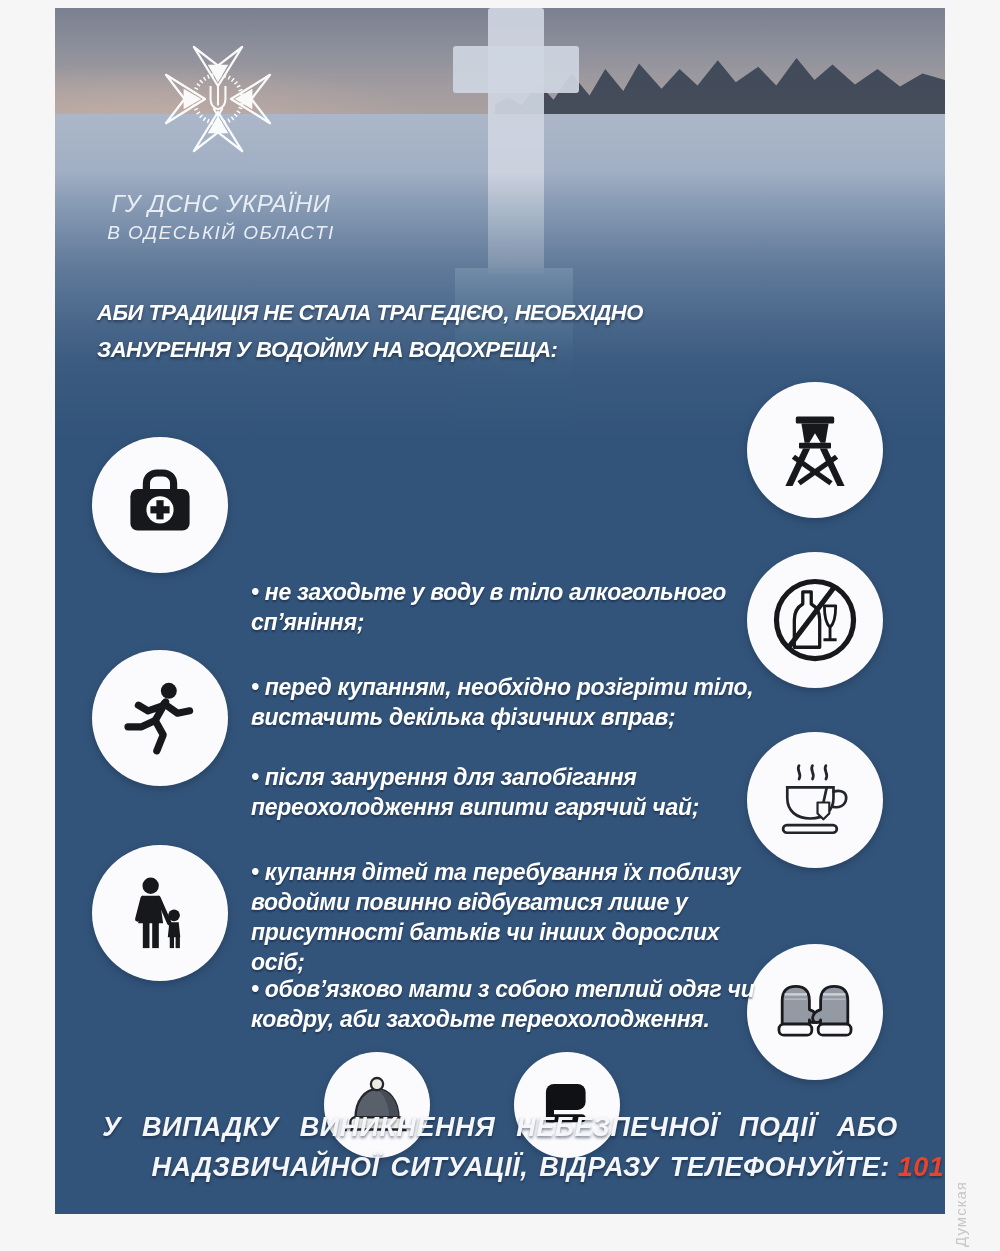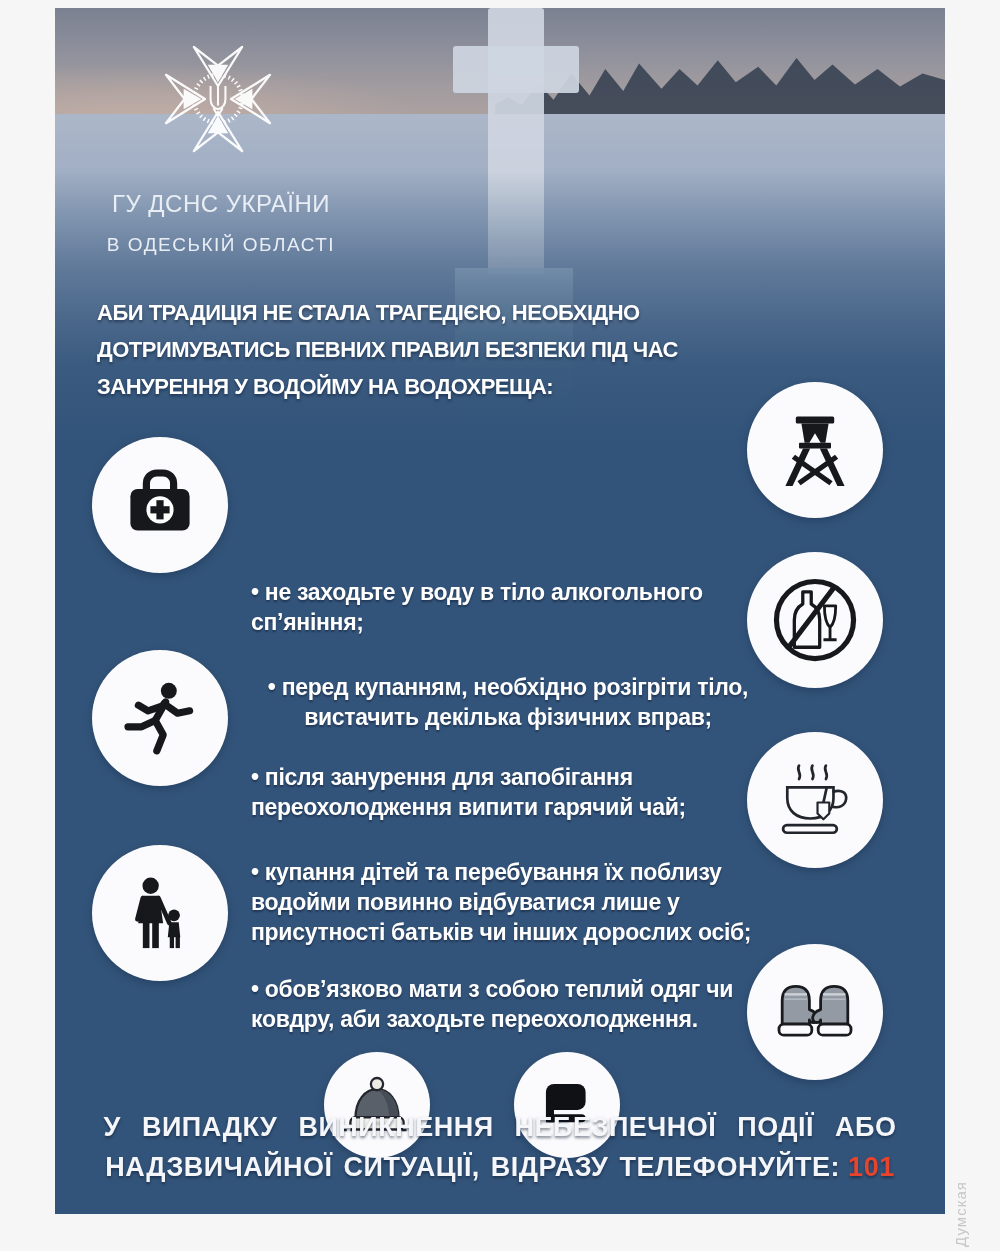--- a/index.html
+++ b/index.html
@@ -3,21 +3,21 @@
 <meta charset="utf-8">
 <style>
   html,body{margin:0;padding:0;}
   body{
     width:1000px;height:1251px;position:relative;overflow:hidden;
     background:#f6f6f6;
     font-family:"Liberation Sans","DejaVu Sans",sans-serif;
   }
   .poster{
     position:absolute;left:55px;top:8px;width:890px;height:1206px;
-    background:#33547a;overflow:hidden;
+    background:#33547a;overflow:hidden;font-style:italic;
   }
   
   .photo{position:absolute;left:0;top:0;width:890px;height:430px;overflow:hidden;}
   .sky{position:absolute;left:0;top:0;right:0;height:112px;
     background:linear-gradient(180deg,#8d8e99 0%,#a7a3a7 40%,#bfb1ab 72%,#ccb8ac 100%);}
   .sky-glow{position:absolute;left:-50px;top:55px;width:430px;height:70px;
     background:radial-gradient(ellipse at 30% 85%, rgba(238,203,180,.85), rgba(238,203,180,0) 70%);}
   .trees{position:absolute;left:440px;top:28px;width:450px;height:88px;}
   .snow{position:absolute;left:0;top:106px;right:0;bottom:0;
     background:linear-gradient(180deg,#ccd3e0 0%,#b6c3d6 28%,#a0b2ca 58%,#8aa0bd 100%);}
@@ -28,40 +28,40 @@
   .pedestal{position:absolute;left:400px;top:260px;width:118px;height:170px;
     background:linear-gradient(180deg,rgba(224,238,248,.85) 0%,rgba(193,222,232,.8) 42%,rgba(152,206,206,.7) 60%,rgba(176,206,228,.75) 100%);
     filter:blur(.6px);}
   .photo-tint{position:absolute;inset:0;background:rgba(58,84,120,.22);}
   .photo-fade{position:absolute;inset:0;
     background:linear-gradient(180deg,rgba(51,84,122,0) 38%,rgba(51,84,122,.5) 60%,rgba(51,84,122,.9) 83%,#33547a 100%);}
   
   .logo{position:absolute;left:98px;top:26px;width:130px;height:130px;opacity:.95;}
   .org{position:absolute;left:20px;top:182px;width:292px;text-align:center;color:#e9eef5;}
   .org-line1{font-size:24px;letter-spacing:.5px;font-weight:400;}
-  .org-line2{font-size:19px;letter-spacing:1.5px;margin-top:16px;font-weight:400;}
+  .org-line2{font-size:19px;letter-spacing:1.5px;margin-top:4px;font-weight:400;}
   
   .title{position:absolute;left:42px;top:286px;color:#ffffff;font-weight:bold;}
   .title div{font-size:22px;line-height:37px;letter-spacing:-.5px;white-space:nowrap;
     text-shadow:0 2px 3px rgba(8,20,42,.5);}
   
   .circle{position:absolute;background:#fbfbfd;border-radius:50%;
     box-shadow:0 3px 8px rgba(8,22,46,.28);display:flex;align-items:center;justify-content:center;}
   .c-big{width:136px;height:136px;}
   .c-small{width:106px;height:106px;}
   
   .rule{position:absolute;left:196px;width:514px;color:#ffffff;font-weight:bold;
     font-size:23px;line-height:30px;letter-spacing:-.3px;
     text-shadow:0 2px 2px rgba(8,18,40,.45);}
   
   .footer-line{position:absolute;left:0;width:890px;text-align:center;color:#f4f6f9;
     font-weight:bold;font-size:27px;letter-spacing:.5px;
     text-shadow:0 2px 3px rgba(8,20,42,.5);white-space:nowrap;}
   .footer-1{top:1104px;word-spacing:13px;}
-  .footer-2{top:1144px;word-spacing:3px;}
+  .footer-2{top:1144px;word-spacing:3px;margin-left:48px;}
   .phone{color:#e8432c;padding-left:8px;}
   
   .watermark{position:absolute;left:952px;top:1247px;transform:rotate(-90deg);
     transform-origin:0 0;font-size:15px;color:#c6c6c6;letter-spacing:1px;white-space:nowrap;}
 </style>
 </head>
 <body>
 
 <div class="poster">
 
@@ -95,21 +95,20 @@
     <circle cx="70" cy="70" r="26" fill="none" stroke="#ffffff" stroke-width="4.5" stroke-dasharray="1.6,3"></circle>
     <path d="M62,56 v14 q0,9 8,11 q8,-2 8,-11 v-14 M70,56 v21 M65,80 l5,8 l5,-8" fill="none" stroke="#ffffff" stroke-width="2.2" stroke-linejoin="round"></path>
   </svg>
   <div class="org">
     <div class="org-line1">ГУ ДСНС УКРАЇНИ</div>
     <div class="org-line2">В ОДЕСЬКІЙ ОБЛАСТІ</div>
   </div>
 
   <div class="title">
     <div>АБИ ТРАДИЦІЯ НЕ СТАЛА ТРАГЕДІЄЮ, НЕОБХІДНО</div>
-    <div>ДОТРИМУВАТИСЬ ПЕВНИХ ПРАВИЛ БЕЗПЕКИ ПІД ЧАС</div>
     <div>ЗАНУРЕННЯ У ВОДОЙМУ НА ВОДОХРЕЩА:</div>
   </div>
 
   <div class="circle c-big" style="left:37px;top:429px;">
     <svg width="80" height="80" viewBox="0 0 100 100">
       <path d="M33,32 v-9 c0,-8 6,-13 13,-13 h8 c7,0 13,5 13,13 v9" fill="none" stroke="#16181c" stroke-width="9"></path>
       <rect x="13" y="30" width="74" height="52" rx="9" fill="#16181c"></rect>
       <circle cx="50" cy="56" r="17" fill="#ffffff"></circle>
       <rect x="45.5" y="44" width="9" height="24" fill="#16181c"></rect>
       <rect x="38" y="51.5" width="24" height="9" fill="#16181c"></rect>
@@ -193,21 +192,21 @@
       <g transform="translate(110,0) scale(-1,1)">
         <path d="M14,57 L14,26 Q14,8 31,8 Q48,8 48,26 L48,37 Q57,40 58,47 Q58,54 51,53 Q48,52 48,50 L48,57 Z" fill="#939aa4" stroke="#191b1f" stroke-width="3.5" stroke-linejoin="round"></path>
         <path d="M17,18 H45" stroke="#ced2d8" stroke-width="3"></path>
         <path d="M17,24 H45" stroke="#b3b9c1" stroke-width="2"></path>
         <rect x="10" y="55" width="41" height="14" rx="6" fill="#fbfbfd" stroke="#191b1f" stroke-width="3.5"></rect>
       </g>
     </svg>
   </div>
 
   <div class="rule" style="top:569px;">• не заходьте у воду в тіло алкогольного сп’яніння;</div>
-  <div class="rule" style="top:664px;text-align:center;">• перед купанням, необхідно розігріти тіло, вистачить декілька фізичних вправ;</div>
+  <div class="rule" style="top:664px;">• перед купанням, необхідно розігріти тіло, вистачить декілька фізичних вправ;</div>
   <div class="rule" style="top:849px;">• купання дітей та перебування їх поблизу водойми повинно відбуватися лише у присутності батьків чи інших дорослих осіб;</div>
   <div class="rule" style="top:754px;">• після занурення для запобігання переохолодження випити гарячий чай;</div>
   <div class="rule" style="top:966px;">• обов’язково мати з собою теплий одяг чи ковдру, аби заходьте переохолодження.</div>
 
   <div class="circle c-small" style="left:269px;top:1044px;">
     <svg width="72" height="62" viewBox="0 0 100 86">
       <path d="M20,62 c0,-26 14,-41 30,-41 s30,15 30,41 z" fill="#596069" stroke="#23262c" stroke-width="3.2"></path>
       <path d="M50,21 c16,0 30,15 30,41 h-13 c0,-23 -9,-35 -17,-41 z" fill="#474d56"></path>
       <circle cx="50" cy="14" r="8.5" fill="#eceae4" stroke="#23262c" stroke-width="3.2"></circle>
       <rect x="13" y="60" width="74" height="17" rx="7" fill="#f4f3ef" stroke="#23262c" stroke-width="3.2"></rect>

